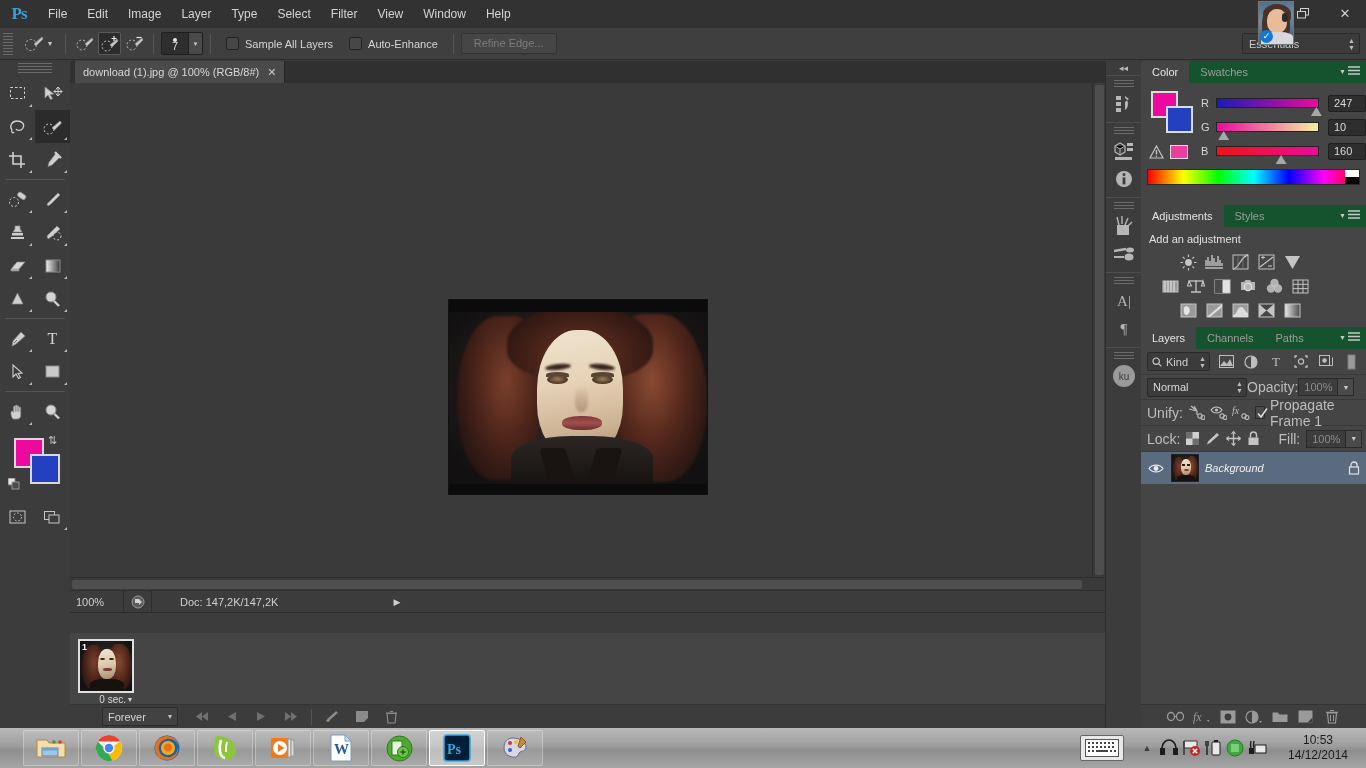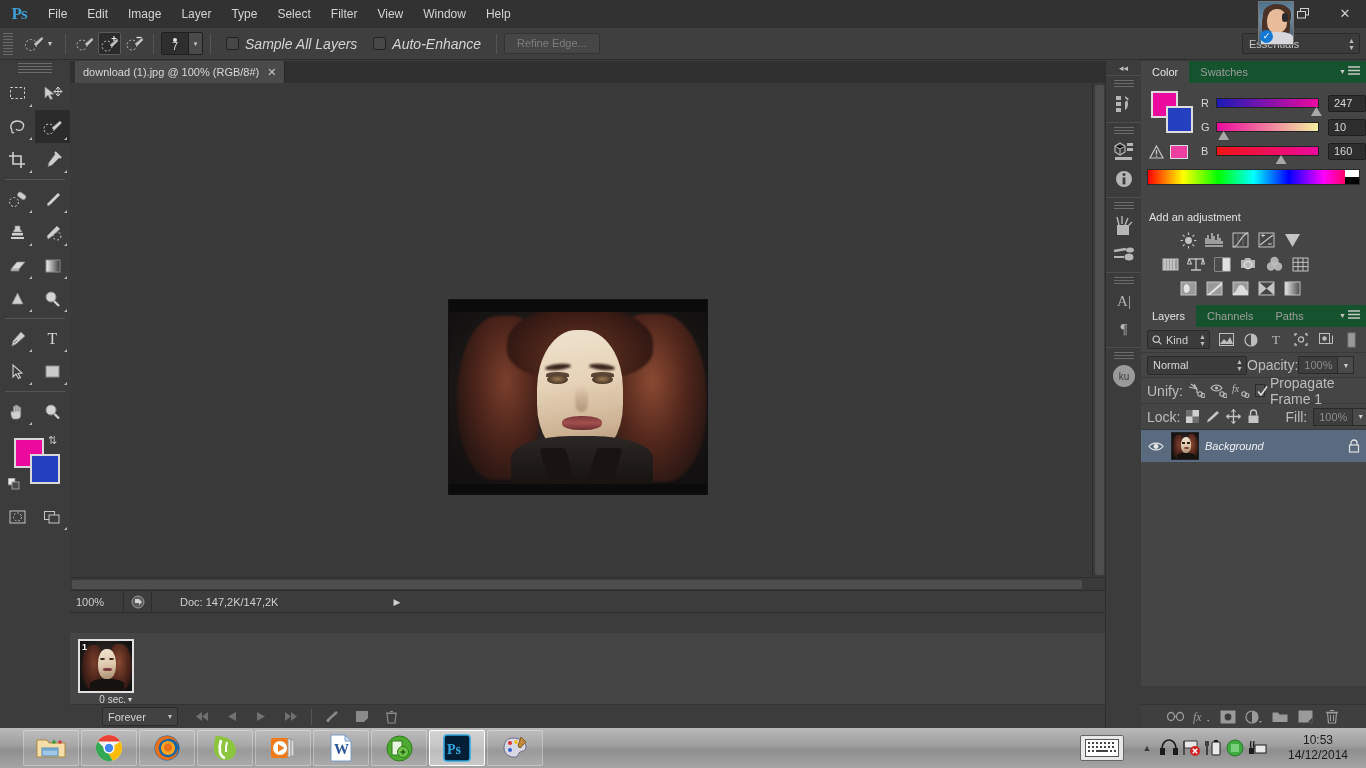--- a/index.html
+++ b/index.html
@@ -99,21 +99,21 @@
     width:4px; height:4px; border-radius:50%; background:#e8e8e8;
   }
   .size-arrow {
     width:14px; height:23px; background:#4a4a4a; border-left:1px solid #1f1f1f;
     display:flex; align-items:center; justify-content:center; font-size:7px; color:#ccc;
   }
   .chk-row { display:flex; align-items:center; gap:6px; padding:0 8px; }
   .chk {
     width:13px; height:13px; background:#474747; border:1px solid #222; border-radius:2px;
   }
-  .chk-label { font-size:14px; color:#d4d4d4;font-style:italic; }
+  .chk-label { font-size:11px; color:#d4d4d4; }
   .refine-btn {
     height:21px; padding:0 12px; background:#464646; border:1px solid #333;
     border-radius:2px; color:#7d7d7d; font-size:11px; line-height:19px;
   }
   .workspace-sel {
     position:absolute; right:6px; top:5px; width:118px; height:21px;
     background:#3b3b3b; border:1px solid #2a2a2a; border-radius:2px;
     display:flex; align-items:center; padding:0 6px; font-size:11px; color:#c8c8c8;
   }
   .workspace-sel .spin {
@@ -986,20 +986,30 @@
       </div>
 
       <div class="spectrum">
         <div class="spec-wb">
           <div class="spec-w"></div>
           <div class="spec-b"></div>
         </div>
       </div>
     </div>
 
+    <div class="panel-tabs">
+      <div class="ptab active">Adjustments</div>
+      <div class="ptab">Styles</div>
+      <div class="pmenu">
+        <span style="font-size:7px;color:#c8c8c8">▼</span>
+        <svg width="12" height="10" viewBox="0 0 12 10">
+          <path d="M0 1 H12 M0 4.5 H12 M0 8 H12" stroke="#c8c8c8" stroke-width="1.4"></path>
+        </svg>
+      </div>
+    </div>
     <div class="panel-body adj-body">
       <div class="adj-title">Add an adjustment</div>
 
       <div class="adj-row">
         <div class="adj-ic">
           <svg width="17" height="17" viewBox="0 0 17 17">
             <circle cx="8.5" cy="8.5" r="3.4" fill="#c4c4c4"></circle>
             <path d="M8.5 0.5 V3 M8.5 14 V16.5 M0.5 8.5 H3 M14 8.5 H16.5 M2.8 2.8 L4.6 4.6 M12.4 12.4 L14.2 14.2 M14.2 2.8 L12.4 4.6 M4.6 12.4 L2.8 14.2" stroke="#c4c4c4" stroke-width="1.2"></path>
           </svg>
         </div>
@@ -1233,21 +1243,21 @@
             <path d="M7.5 0.5 V14.5 M0.5 7.5 H14.5" stroke="#c4c4c4" stroke-width="1.3"></path>
             <path d="M7.5 0.5 L5.5 3 M7.5 0.5 L9.5 3 M7.5 14.5 L5.5 12 M7.5 14.5 L9.5 12 M0.5 7.5 L3 5.5 M0.5 7.5 L3 9.5 M14.5 7.5 L12 5.5 M14.5 7.5 L12 9.5" stroke="#c4c4c4" stroke-width="1.1"></path>
           </svg>
         </div>
         <div class="filt-ic">
           <svg width="13" height="15" viewBox="0 0 13 15">
             <path d="M3.5 6.5 V4 A3 3 0 0 1 9.5 4 V6.5" fill="none" stroke="#c4c4c4" stroke-width="1.4"></path>
             <rect x="1.5" y="6.5" width="10" height="7.5" fill="#c4c4c4"></rect>
           </svg>
         </div>
-        <span class="lbl-dim" style="margin-left:19px">Fill:</span>
+        <span class="lbl-dim" style="margin-left:12px">Fill:</span>
         <div style="display:flex">
           <div class="num-box">100%</div>
           <div class="num-arrow">▼</div>
         </div>
       </div>
 
       <div class="layer-row">
         <div class="eye-ic">
           <svg width="16" height="11" viewBox="0 0 16 11">
             <path d="M1 5.5 C4 1 12 1 15 5.5 C12 10 4 10 1 5.5 Z" fill="none" stroke="#e8e8e8" stroke-width="1.1"></path>

